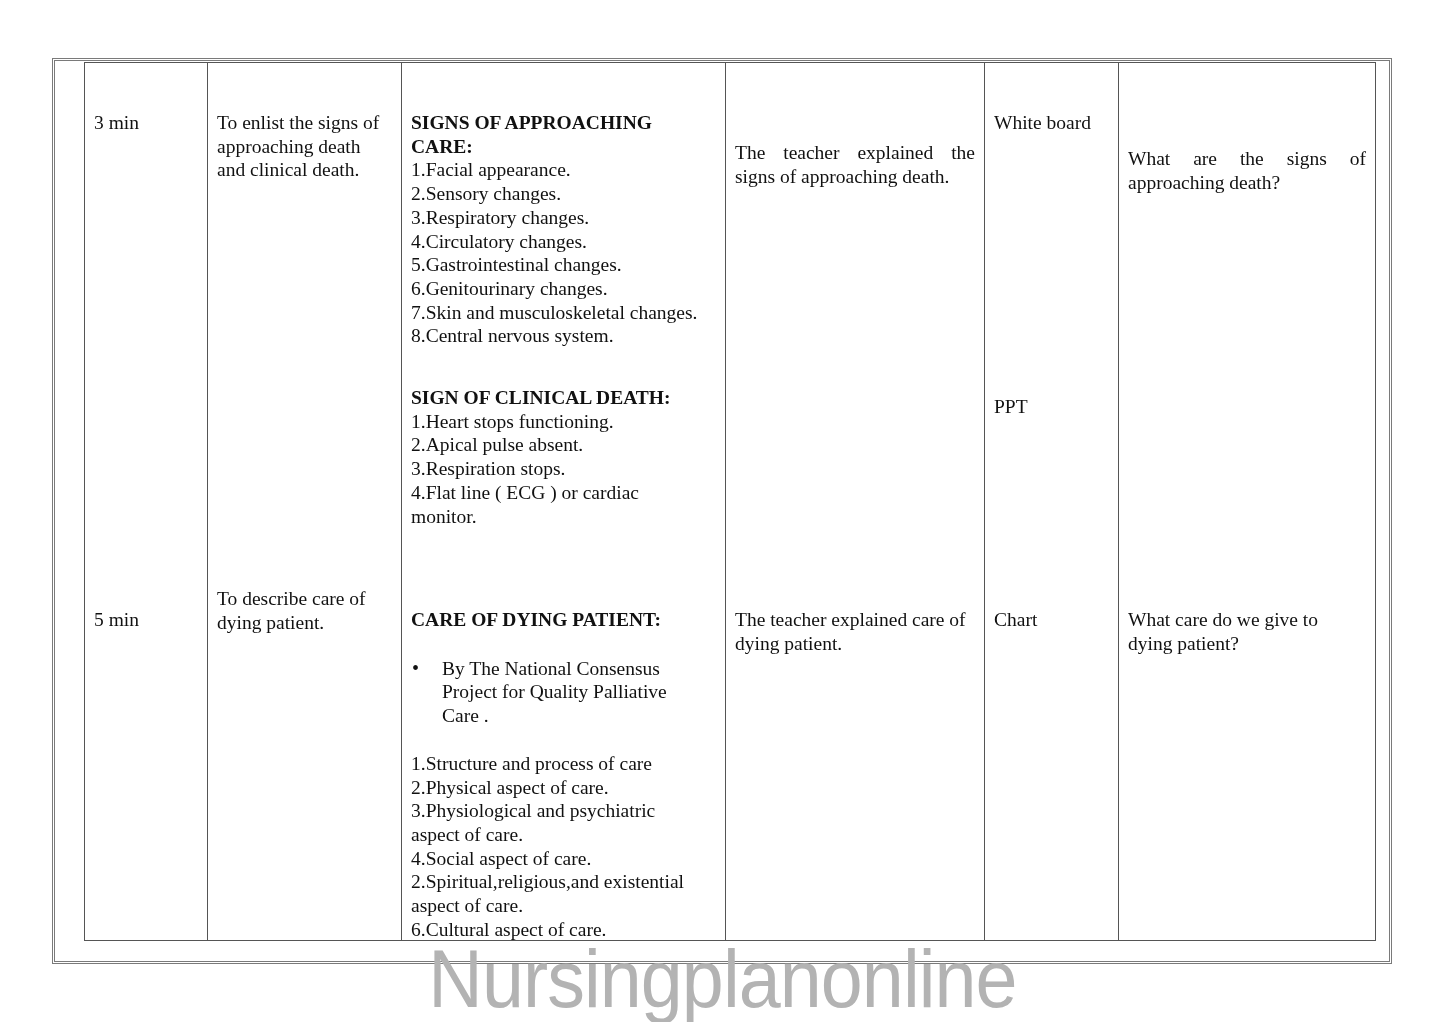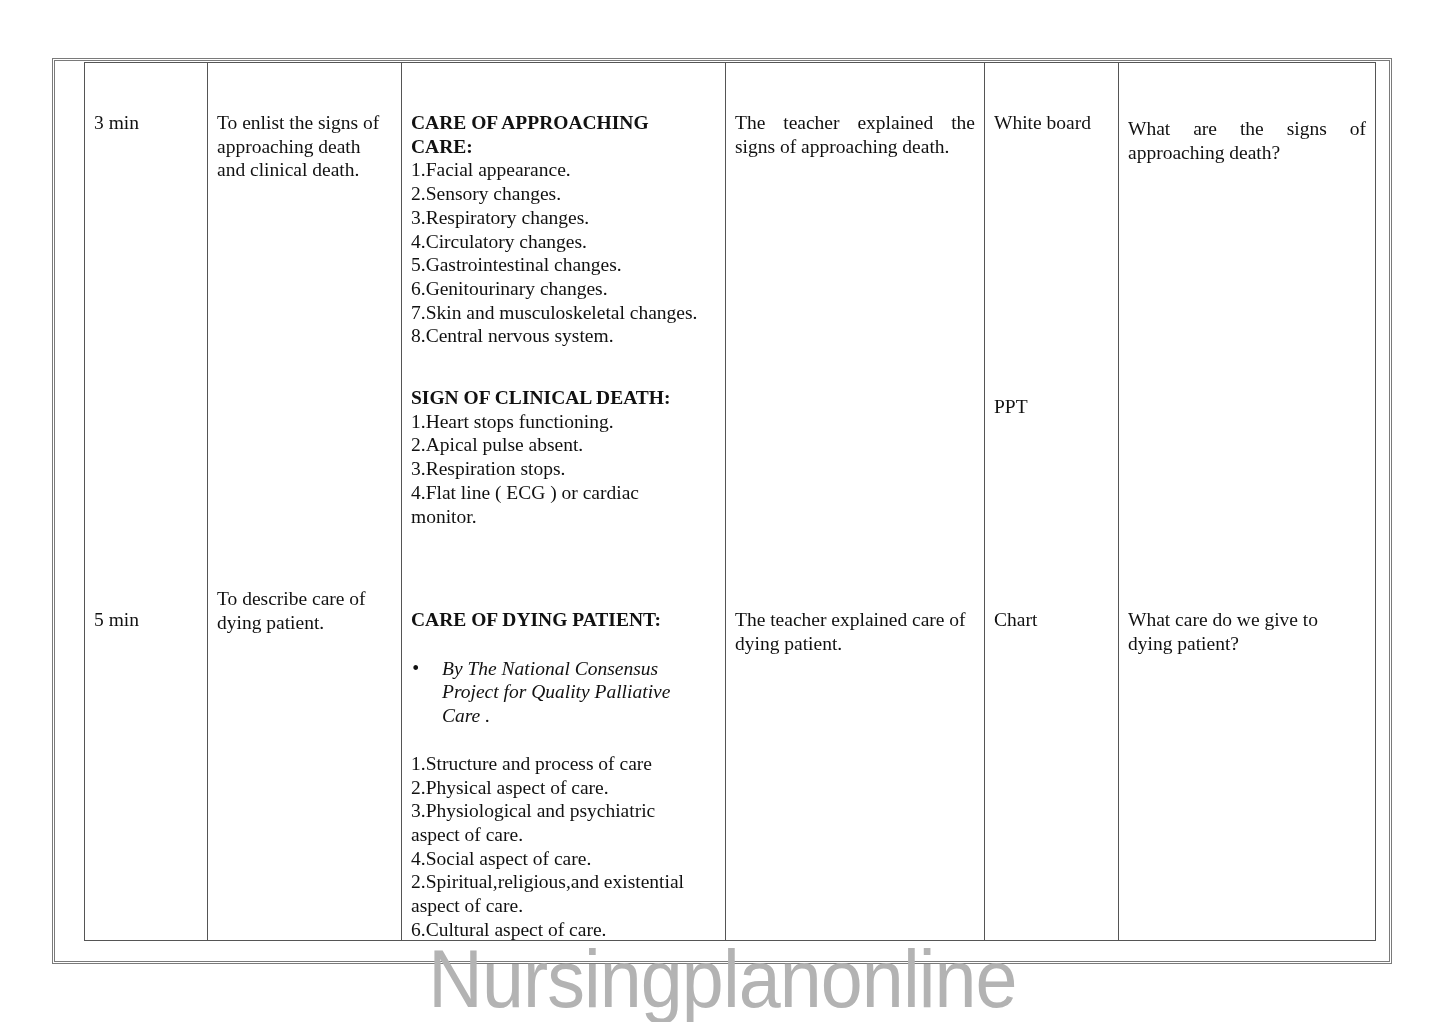--- a/index.html
+++ b/index.html
@@ -16,23 +16,23 @@
     position: absolute; left: 84px; top: 62px; width: 1291px; height: 879px;
     border-collapse: collapse; table-layout: fixed; padding-left: 44px;
   }
   .lesson-table td {
     border: 1px solid #555; vertical-align: top; padding: 0 9px;
     font-size: 19.5px; line-height: 23.7px;
   }
   .cell-inner { position: relative; height: 877px; }
   .block { position: absolute; left: 0; right: 0; }
   .bold { font-weight: bold; }
-  .justify { text-align: justify; text-align-last: left; }
+  .justify { text-align: justify; text-align-last: left; margin-top: 30px; }
   ul.bullets { margin: 0; padding: 0; list-style: none; }
-  ul.bullets li { position: relative; padding-left: 31px; font-style: italic; }
+  ul.bullets li { position: relative; padding-left: 31px; }
   ul.bullets li::before {
     content: "\2022"; position: absolute; left: 1px; top: 0; font-size: 20px;
   }
   .line { display: block; white-space: nowrap; }
   .watermark {
     position: absolute; left: 0; width: 1445px; top: 932px; text-align: center;
     font-family: "Liberation Sans", "DejaVu Sans", sans-serif;
     font-size: 82px; color: #b3b3b3; letter-spacing: -1px;
     transform: scaleX(0.92);
   }
@@ -64,21 +64,21 @@
     <td>
       <div class="cell-inner">
         <div class="block" style="top:48px">To enlist the signs of approaching death and clinical death.</div>
         <div class="block" style="top:524px">To describe care of dying patient.</div>
       </div>
     </td>
 
     <td>
       <div class="cell-inner">
         <div class="block" style="top:48px">
-          <span class="line bold">CARE OF APPROACHING</span>
+          <span class="line bold">SIGNS OF APPROACHING</span>
           <span class="line bold">CARE:</span>
           <span class="line">1.Facial appearance.</span>
           <span class="line">2.Sensory changes.</span>
           <span class="line">3.Respiratory changes.</span>
           <span class="line">4.Circulatory changes.</span>
           <span class="line">5.Gastrointestinal changes.</span>
           <span class="line">6.Genitourinary changes.</span>
           <span class="line">7.Skin and musculoskeletal changes.</span>
           <span class="line">8.Central nervous system.</span>
         </div>

